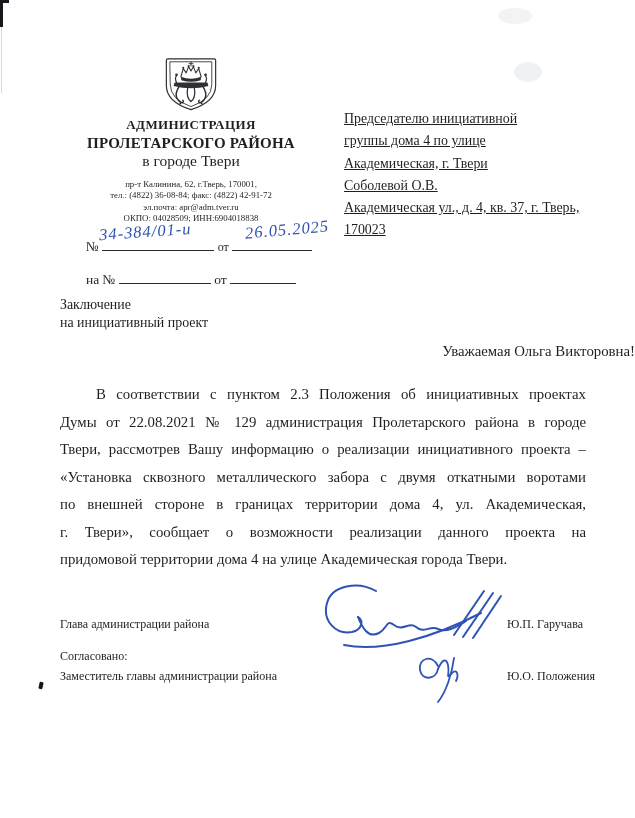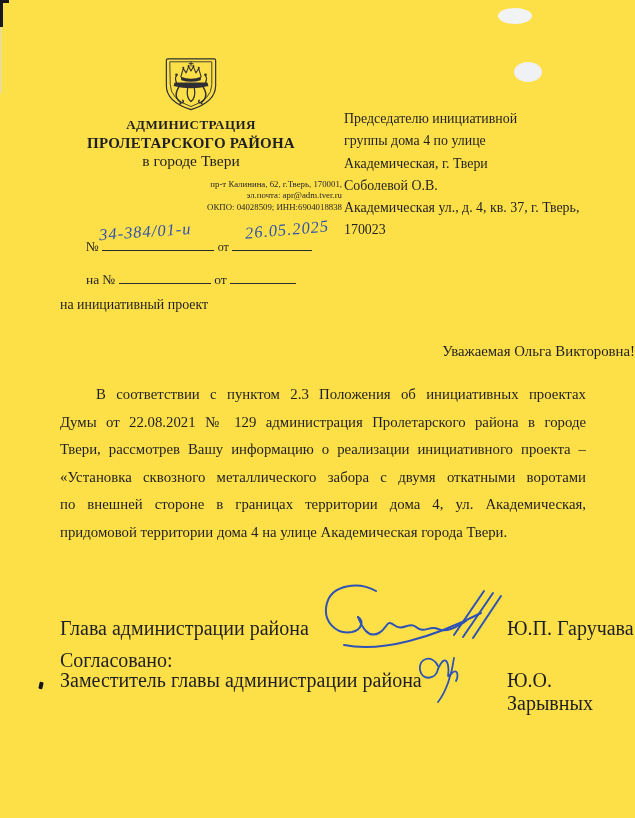--- a/index.html
+++ b/index.html
@@ -1,55 +1,55 @@
 <!DOCTYPE html>
 <html><head>
 <meta charset="utf-8">
 <style>
   html,body{margin:0;padding:0;background:#e8e8e8;}
   .page{
     position:relative;
     width:635px;height:818px;
     margin:0 auto;
-    background:#fde047;
+    background:#ffffff;
     font-family:"Liberation Serif","DejaVu Serif",serif;
     color:#1f1f23;
     overflow:hidden;
   }
   .abs{position:absolute;}
   .arms{left:162px;top:56px;width:58px;height:57px;}
   .org1{left:40px;top:117px;width:302px;font-weight:bold;font-size:13px;letter-spacing:.4px;text-align:center;}
   .org2{left:40px;top:135px;width:302px;font-weight:bold;font-size:15px;letter-spacing:.2px;text-align:center;}
   .org3{left:40px;top:152px;width:302px;font-size:15.5px;text-align:center;}
-  .addr{left:40px;top:179px;width:302px;font-size:8.8px;line-height:11.4px;text-align:right;color:#26262b;}
+  .addr{left:40px;top:179px;width:302px;font-size:8.8px;line-height:11.4px;text-align:center;color:#26262b;}
 
   
   .refrow{font-size:13.5px;white-space:nowrap;}
   .blank{display:inline-block;border-bottom:1.2px solid #2b2b30;height:14px;vertical-align:baseline;}
   .ref1{left:86px;top:236px;}
   .ref2{left:86px;top:269px;}
   .hand{font-style:italic;font-size:16.5px;letter-spacing:1px;white-space:nowrap;}
   .hnum{left:99px;top:222px;transform:rotate(-4deg);}
   .hdate{left:245px;top:220px;transform:rotate(-5deg);}
 
   
-  .recipient{left:344px;top:108px;width:270px;font-size:13.9px;line-height:22.3px;}
+  .recipient{left:344px;top:108px;width:270px;font-size:13.9px;line-height:22.3px;text-decoration:underline;}
 
   
   .subject{left:60px;top:296px;font-size:13.9px;line-height:17.6px;}
   .greeting{left:70px;top:343px;width:565px;text-align:right;font-size:14.8px;}
 
   
   .body{left:60px;top:381px;width:526px;font-size:14.8px;}
   .bline{line-height:27.5px;text-align:justify;text-align-last:justify;white-space:normal;}
   .bline.first{text-indent:36px;}
   .bline.last{text-align:left;text-align-last:left;}
 
   
-  .sgtitle{font-size:20px;}
+  .sgtitle{font-size:12px;}
   .t1{left:60px;top:617px;}
   .agreed{left:60px;top:649px;}
   .t2{left:60px;top:669px;}
   .n1{left:507px;top:617px;}
   .n2{left:507px;top:669px;}
   .sig1{left:316px;top:583px;width:198px;height:70px;}
   .sig2{left:412px;top:648px;width:62px;height:62px;}
 
   
   .corner-v{left:0;top:0;width:3px;height:27px;background:#17171c;}
@@ -102,20 +102,21 @@
         <circle cx="41" cy="48.6" r="1" fill="#2e2e33" stroke="none"></circle>
       </g>
     </svg>
   </div>
 
   <div class="abs org1">АДМИНИСТРАЦИЯ</div>
   <div class="abs org2">ПРОЛЕТАРСКОГО РАЙОНА</div>
   <div class="abs org3">в городе Твери</div>
   <div class="abs addr">
     <div>пр-т Калинина, 62,   г.Тверь,  170001,</div>
+    <div>тел.: (4822) 36-08-84; факс: (4822) 42-91-72</div>
     <div>эл.почта: apr@adm.tver.ru</div>
     <div>ОКПО: 04028509; ИНН:6904018838</div>
   </div>
 
   <div class="abs refrow ref1">
     <span>№</span>
     <span class="blank" style="width:112px;"></span>
     <span style="font-size:12px;">от</span>
     <span class="blank" style="width:80px;"></span>
   </div>
@@ -132,31 +133,33 @@
   <div class="abs recipient">
     <div>Председателю инициативной</div>
     <div>группы дома 4 по улице</div>
     <div>Академическая, г. Твери</div>
     <div>Соболевой О.В.</div>
     <div>Академическая ул., д. 4, кв. 37, г. Тверь,</div>
     <div>170023</div>
   </div>
 
   <div class="abs subject">
+    <div>Заключение</div>
     <div>на инициативный проект</div>
   </div>
 
   <div class="abs greeting">Уважаемая Ольга Викторовна!</div>
 
   <div class="abs body">
     <div class="bline first">В соответствии с пунктом 2.3 Положения об инициативных проектах</div>
     <div class="bline">Думы от 22.08.2021 № 129 администрация Пролетарского района в городе</div>
     <div class="bline">Твери, рассмотрев Вашу информацию о реализации инициативного проекта –</div>
     <div class="bline">«Установка сквозного металлического забора с двумя откатными воротами</div>
     <div class="bline">по внешней стороне в границах территории дома 4, ул. Академическая,</div>
+    <div class="bline">г. Твери», сообщает о возможности реализации данного проекта на</div>
     <div class="bline last">придомовой территории дома 4 на улице Академическая города Твери.</div>
   </div>
 
   <div class="abs sgtitle t1">Глава администрации района</div>
   <div class="abs sgtitle n1">Ю.П. Гаручава</div>
 
   <div class="abs sig1">
     <svg width="198" height="70" viewBox="0 0 198 70">
       <g stroke="#2e52b5" fill="none" stroke-width="2" stroke-linecap="round" stroke-linejoin="round">
         <path d="M60,8 C42,-2 16,2 11,20 C6,38 20,52 36,49 C46,46.5 48,38 42,34"></path>
@@ -164,21 +167,21 @@
         <path d="M28,62 C66,70 118,54 165,30"></path>
         <path d="M168,8 L138,52"></path>
         <path d="M177,10 L147,54"></path>
         <path d="M185,13 L157,55"></path>
       </g>
     </svg>
   </div>
 
   <div class="abs sgtitle agreed">Согласовано:</div>
   <div class="abs sgtitle t2">Заместитель главы администрации района</div>
-  <div class="abs sgtitle n2">Ю.О. Зарывных</div>
+  <div class="abs sgtitle n2">Ю.О. Положения</div>
 
   <div class="abs sig2">
     <svg width="62" height="62" viewBox="0 0 62 62">
       <g stroke="#2e52b5" fill="none" stroke-width="1.8" stroke-linecap="round" stroke-linejoin="round">
         <path d="M26,18 C20,6 6,10 8,22 C10,33 24,32 26,21"></path>
         <path d="M26,21 C30,12 34,9 36,17 C38,27 33,32 40,25 C45,20 47,27 44,33"></path>
         <path d="M42,10 C40,26 34,44 26,54"></path>
       </g>
     </svg>
   </div>

